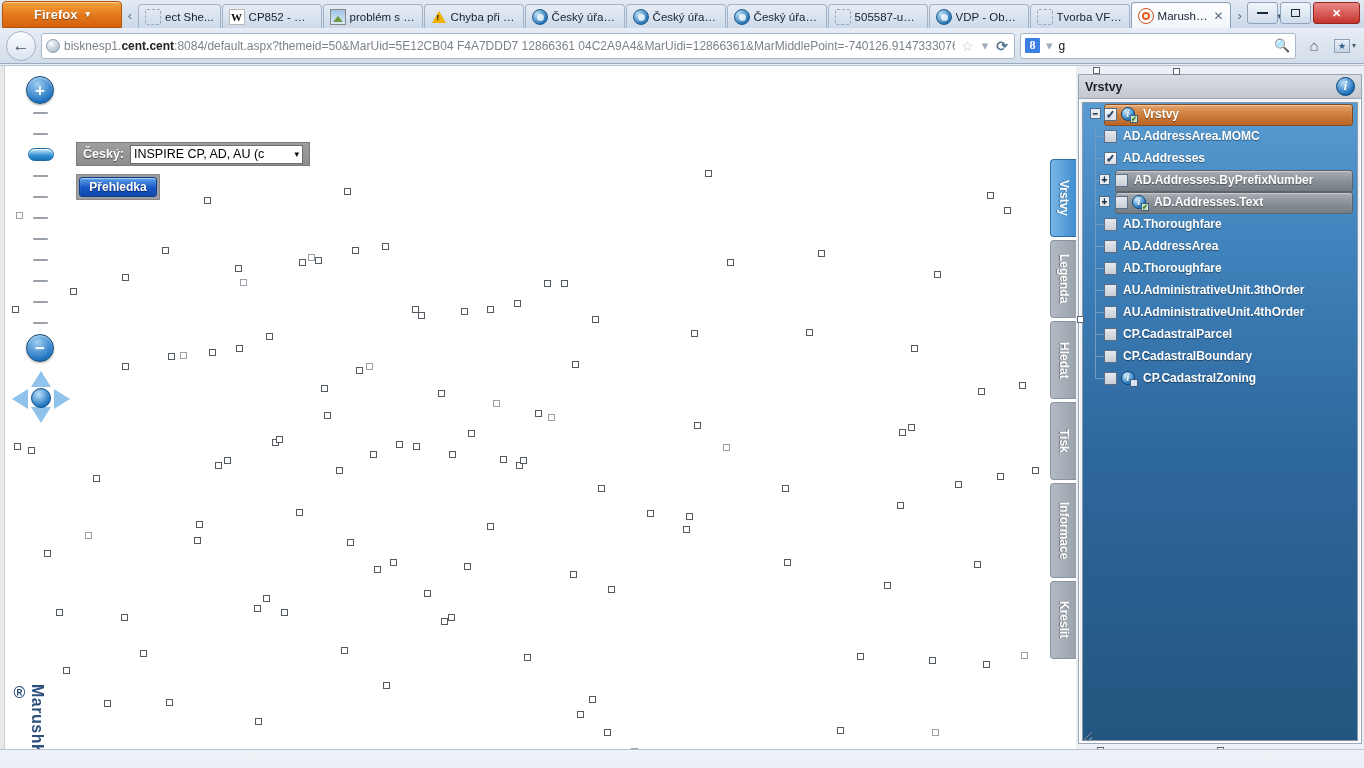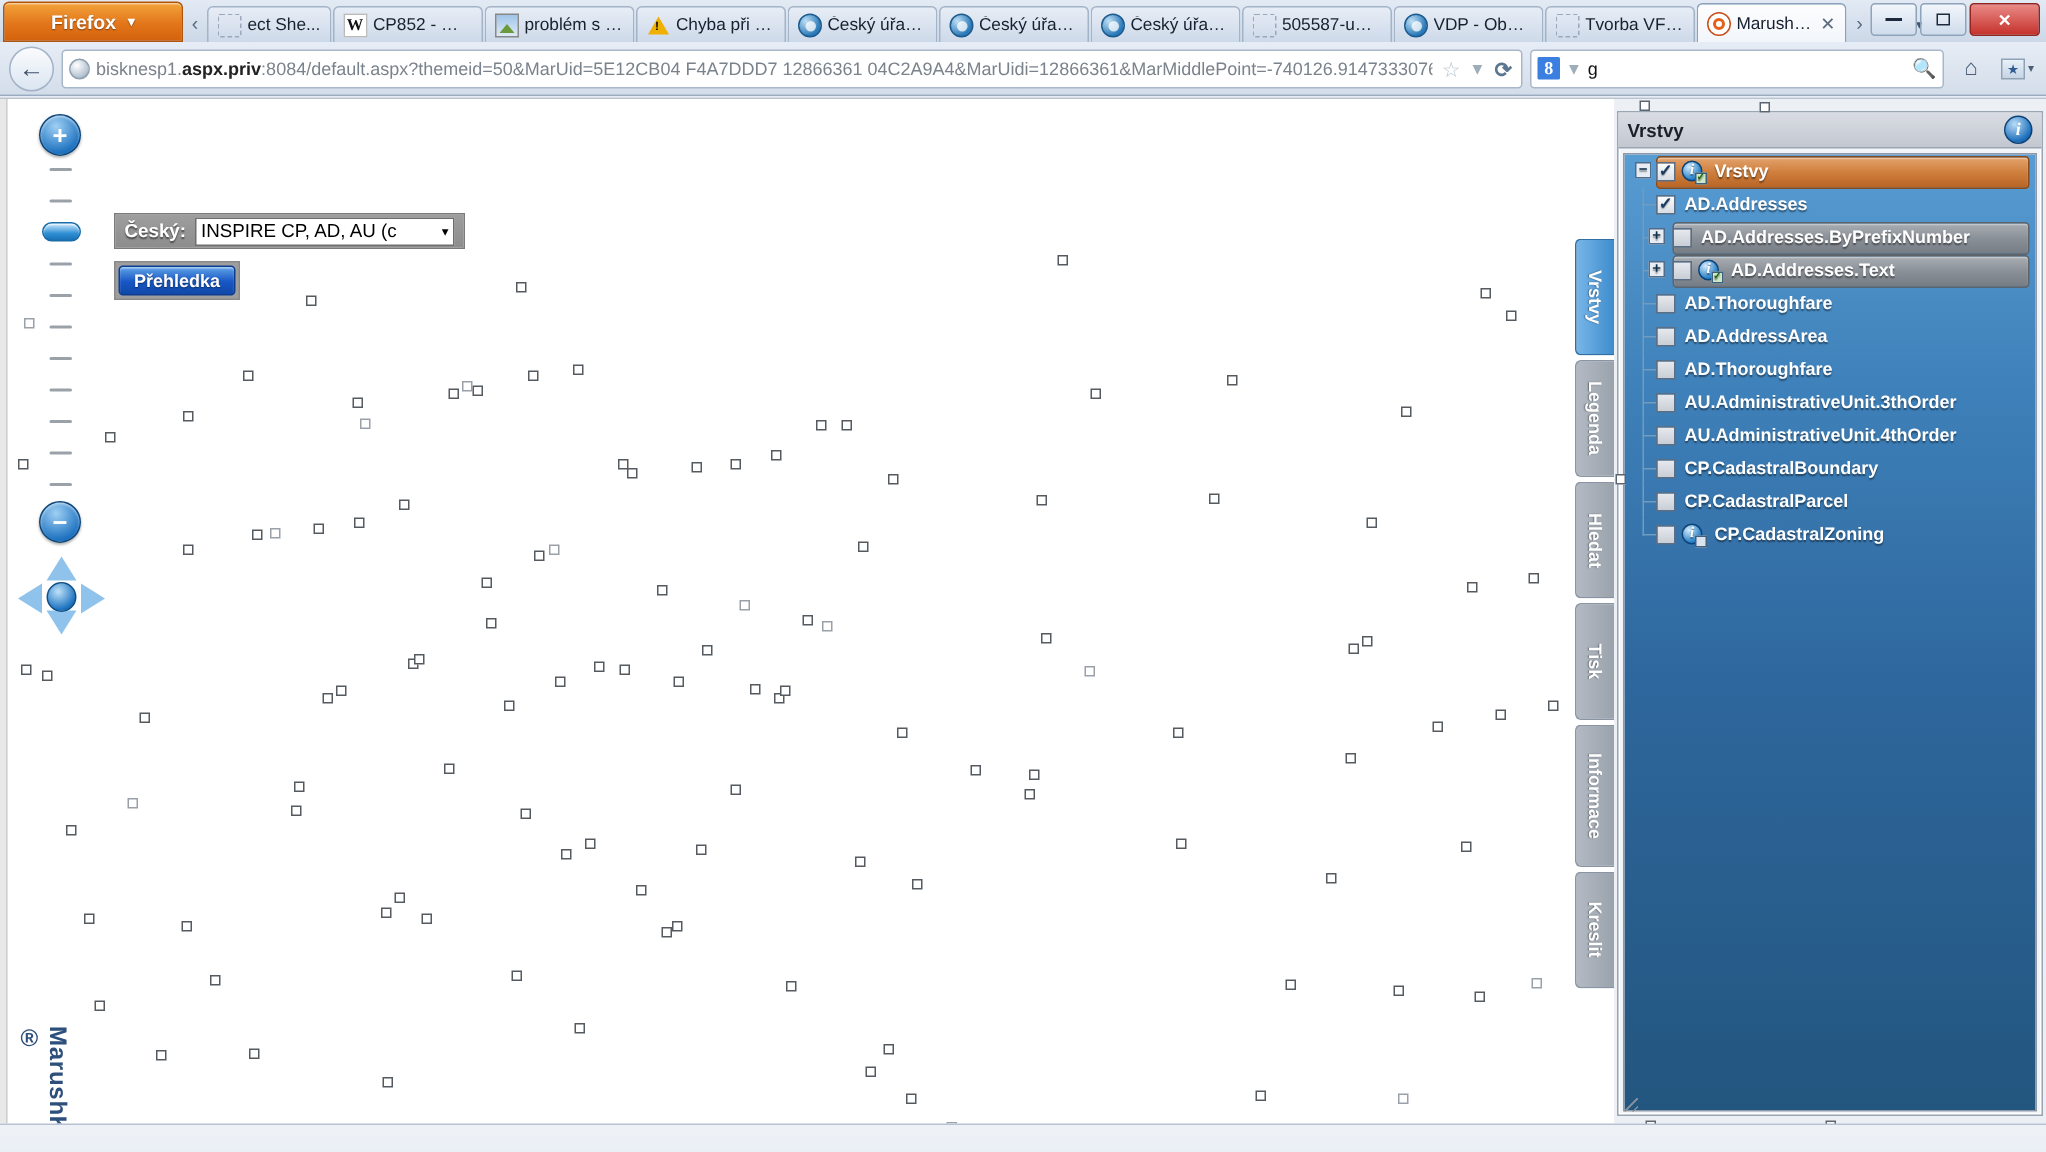--- a/index.html
+++ b/index.html
@@ -288,21 +288,21 @@
         </div>
     </div>
   </div>
 
   <div id="navbar">
     <div id="backbtn">
       <span>←</span>
     </div>
     <div id="urlbox">
       <span class="favglobe"></span>
-      <span id="urltext"><span>bisknesp1.</span><b>aspx.priv</b><span>:8084/default.aspx?themeid=50&amp;MarUid=5E12CB04 F4A7DDD7 12866361 04C2A9A4&amp;MarUidi=12866361&amp;MarMiddlePoint=-740126.9147333076 -1!</span></span>
+      <span id="urltext"><span>bisknesp1.</span><b>cent.cent</b><span>:8084/default.aspx?themeid=50&amp;MarUid=5E12CB04 F4A7DDD7 12866361 04C2A9A4&amp;MarUidi=12866361&amp;MarMiddlePoint=-740126.9147333076 -1!</span></span>
       <span class="urlicon star">☆</span>
       <span class="urlicon">▾</span>
       <span class="urlicon reload">⟳</span>
     </div>
     <div id="searchbox">
       <span class="gicon">8</span>
       <span class="urlicon">▾</span>
       <span id="searchval">g</span>
       <span class="magnify">🔍</span>
     </div>
@@ -499,20 +499,28 @@
                   <span class="globe">i</span>
                   <span class="badge ok">✓</span>
                 </span>
                 <span class="lbl">Vrstvy</span>
               </div>
             </div>
             <div class="trow">
               <div class="connector"></div>
               <div class="elbow"></div>
               <div class="rowcontent">
+                <div class="cb unchecked"></div>
+                <span class="lbl">AD.AddressArea.MOMC</span>
+              </div>
+            </div>
+            <div class="trow">
+              <div class="connector"></div>
+              <div class="elbow"></div>
+              <div class="rowcontent">
                 <div class="cb">✓</div>
                 <span class="lbl">AD.Addresses</span>
               </div>
             </div>
             <div class="trow lvl2 pill">
               <div class="connector"></div>
               <div class="elbow"></div>
               <div class="rowfill"></div>
               <div class="pmbox" style="margin-left: 0px; position: absolute; left: 16px; top: 5px;">+</div>
               <div class="rowcontent">
@@ -572,29 +580,29 @@
               <div class="rowcontent">
                 <div class="cb unchecked"></div>
                 <span class="lbl">AU.AdministrativeUnit.4thOrder</span>
               </div>
             </div>
             <div class="trow">
               <div class="connector"></div>
               <div class="elbow"></div>
               <div class="rowcontent">
                 <div class="cb unchecked"></div>
+                <span class="lbl">CP.CadastralParcel</span>
+              </div>
+            </div>
+            <div class="trow">
+              <div class="connector"></div>
+              <div class="elbow"></div>
+              <div class="rowcontent">
+                <div class="cb unchecked"></div>
                 <span class="lbl">CP.CadastralBoundary</span>
-              </div>
-            </div>
-            <div class="trow">
-              <div class="connector"></div>
-              <div class="elbow"></div>
-              <div class="rowcontent">
-                <div class="cb unchecked"></div>
-                <span class="lbl">CP.CadastralParcel</span>
               </div>
             </div>
             <div class="trow">
               <div class="connector" style="height: 12px;"></div>
               <div class="elbow"></div>
               <div class="rowcontent">
                 <div class="cb unchecked"></div>
                 <span class="layerico">
                   <span class="globe">i</span>
                   <span class="badge"></span>

